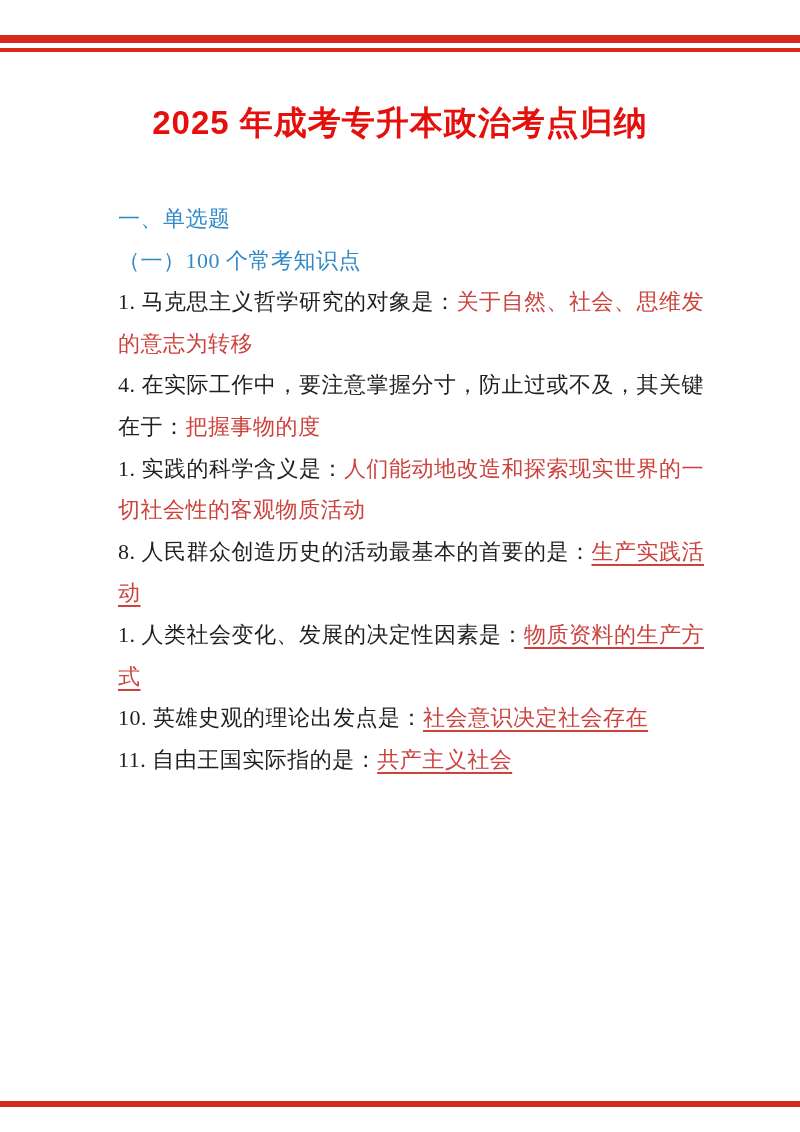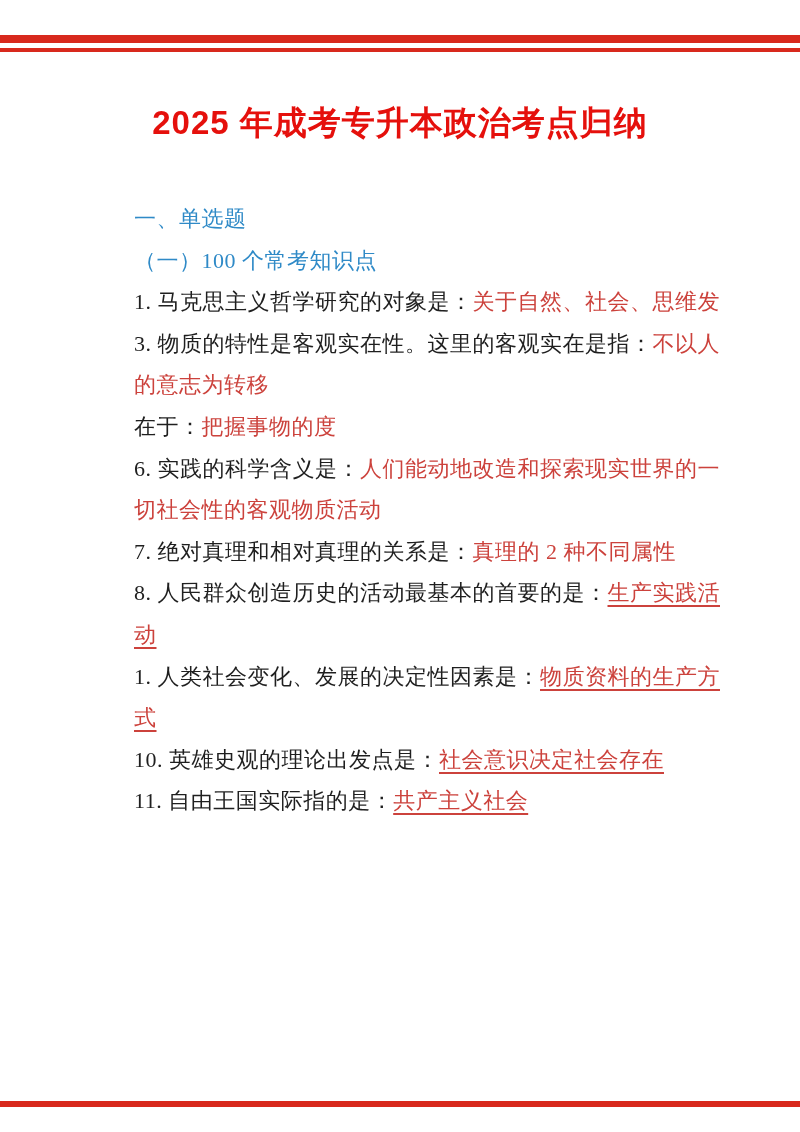--- a/index.html
+++ b/index.html
@@ -32,21 +32,21 @@
     margin: 0;
     text-align: center;
     font-family: "Liberation Sans", sans-serif;
     font-weight: bold;
     font-size: 33px;
     letter-spacing: 1px;
     color: var(--title-red, #e5100c);
   }
   .content {
     position: absolute;
-    left: 134px;
+    left: 118px;
     top: 198px;
     width: 580px;
     font-size: 22px;
     letter-spacing: 0.5px;
     color: var(--body-black, #1f1f1f);
   }
   .line {
     height: 41.6px;
     line-height: 41.6px;
     white-space: nowrap;
@@ -68,26 +68,25 @@
 
 <div class="page">
   <div class="rule rule-a"></div>
   <div class="rule rule-b"></div>
   <h1 class="doc-title">2025 年成考专升本政治考点归纳</h1>
   <div class="content">
     <div class="line heading">一、单选题</div>
     <div class="line heading">（一）100 个常考知识点</div>
     <div id="lines">
         <div class="line"><span class="seg-question">1. 马克思主义哲学研究的对象是：</span><span class="seg-answer">关于自然、社会、思维发</span></div>
-        <div class="line"><span class="seg-question">3. 物质的特性是客观实在性。这里的客观实在是指：</span><span class="seg-answer">不以人</span></div>
         <div class="line"><span class="seg-answer">的意志为转移</span></div>
+        <div class="line"><span class="seg-question">4. 在实际工作中，要注意掌握分寸，防止过或不及，其关键</span></div>
         <div class="line"><span class="seg-question">在于：</span><span class="seg-answer">把握事物的度</span></div>
-        <div class="line"><span class="seg-question">6. 实践的科学含义是：</span><span class="seg-answer">人们能动地改造和探索现实世界的一</span></div>
+        <div class="line"><span class="seg-question">1. 实践的科学含义是：</span><span class="seg-answer">人们能动地改造和探索现实世界的一</span></div>
         <div class="line"><span class="seg-answer">切社会性的客观物质活动</span></div>
-        <div class="line"><span class="seg-question">7. 绝对真理和相对真理的关系是：</span><span class="seg-answer">真理的 2 种不同属性</span></div>
         <div class="line"><span class="seg-question">8. 人民群众创造历史的活动最基本的首要的是：</span><span class="seg-answer_underline">生产实践活</span></div>
         <div class="line"><span class="seg-answer_underline">动</span></div>
         <div class="line"><span class="seg-question">1. 人类社会变化、发展的决定性因素是：</span><span class="seg-answer_underline">物质资料的生产方</span></div>
         <div class="line"><span class="seg-answer_underline">式</span></div>
         <div class="line"><span class="seg-question">10. 英雄史观的理论出发点是：</span><span class="seg-answer_underline">社会意识决定社会存在</span></div>
         <div class="line"><span class="seg-question">11. 自由王国实际指的是：</span><span class="seg-answer_underline">共产主义社会</span></div>
       </div>
   </div>
   <div class="rule rule-bottom"></div>
 </div>

